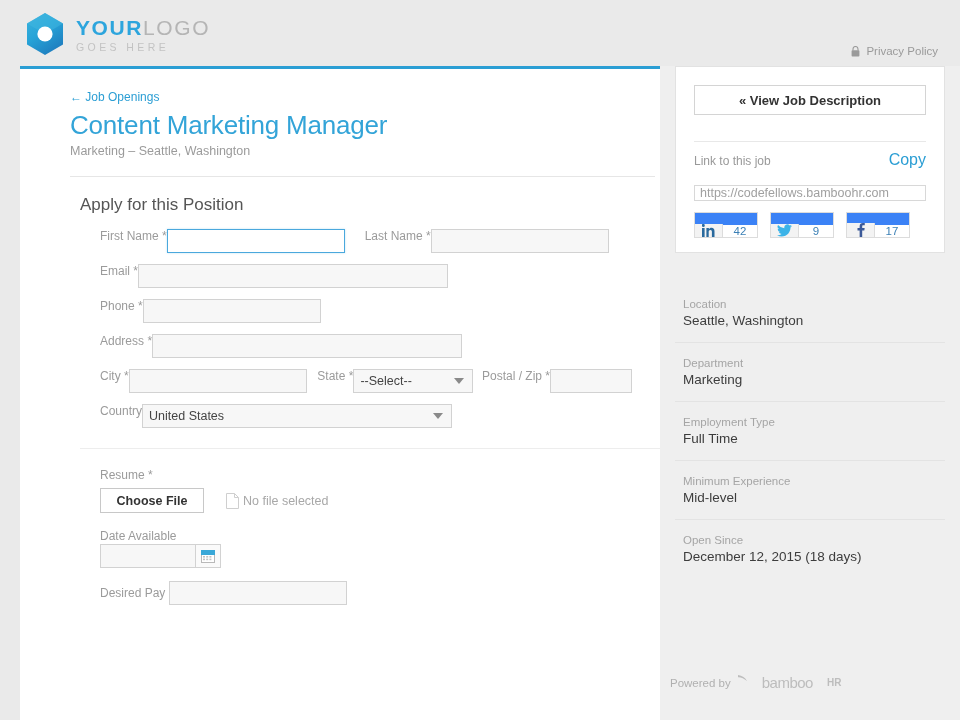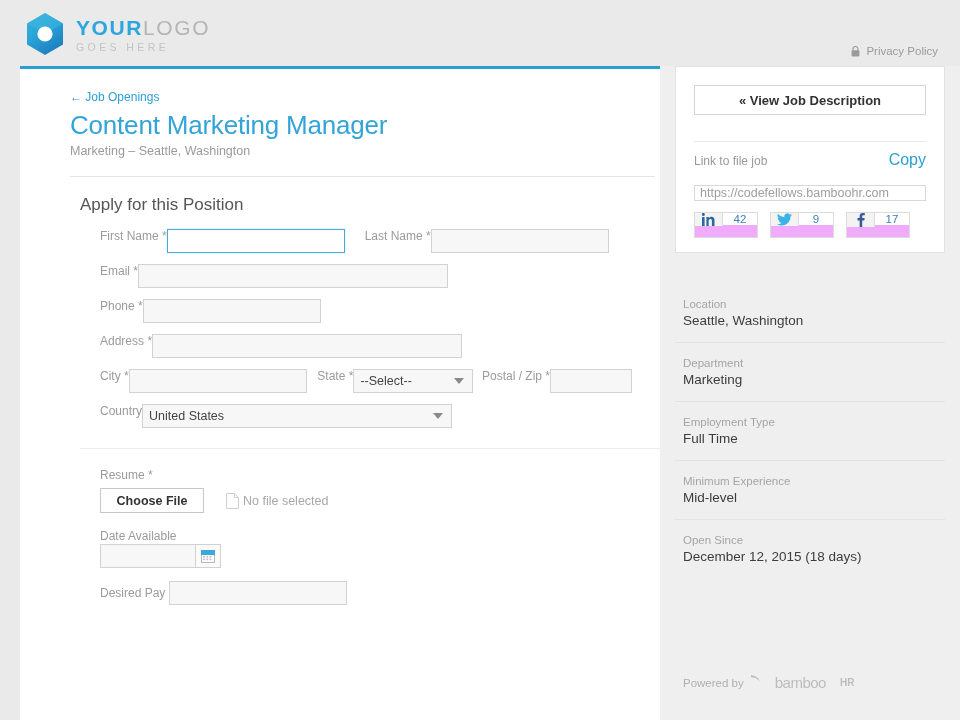--- a/index.html
+++ b/index.html
@@ -284,25 +284,25 @@
     font-family: "Liberation Sans", sans-serif;
     font-size: 12.5px;
     color: #a0a0a0;
     padding: 0 5px;
     outline: none;
   }
 
   .social-row { display: flex; gap: 12px; margin-top: 11px; }
   .social-btn {
     display: flex;
-    align-items: flex-start;
+    align-items: flex-end;
     border: 1px solid #dcdcdc;
     height: 26px;
     cursor: pointer;
-    background: #f0abfc;
+    background: #3b82f6;
   }
   .social-icon-cell {
     width: 28px;
     background: #f3f3f3;
     border-right: 1px solid #dcdcdc;
     display: flex; align-items: center; justify-content: center;
   }
   .social-count {
     min-width: 34px;
     display: flex; align-items: center; justify-content: center;
@@ -315,21 +315,21 @@
 
   
   .details { position: absolute; left: 15px; top: 218px; width: 270px; }
   .detail-item { padding: 14px 0 14px 8px; border-bottom: 1px solid #e3e3e3; }
   .detail-item:last-of-type { border-bottom: none; }
   .detail-label { font-size: 11.5px; color: #a5a5a5; }
   .detail-value { font-size: 13.5px; color: #3d3d3d; margin-top: 3px; }
 
   .powered {
     position: absolute;
-    left: 23px;
+    left: 10px;
     top: 608px;
     display: flex;
     align-items: center;
     gap: 6px;
     font-size: 11.5px;
     color: #b0b0b0;
   }
   .bamboo-logo { display:flex; align-items:flex-start; gap:14px; }
   .bamboo-word {
     font-size: 15px;
@@ -553,21 +553,21 @@
 </div>
 
 <div class="sidebar">
 
   <div class="share-card">
     <button class="view-job-btn">« View Job Description</button>
 
     <div class="share-div"></div>
 
     <div class="link-row">
-      <span class="link-label">Link to file job</span>
+      <span class="link-label">Link to this job</span>
       <span class="copy-link">Copy</span>
     </div>
     <input class="url-input" type="text" readonly="" value="https://codefellows.bamboohr.com" style="">
 
     <div class="social-row">
 
       <div class="social-btn">
         <div class="social-icon-cell">
           <svg class="si" width="13" height="13" viewBox="0 0 13 13">
             <rect x="0" y="4" width="2.6" height="9" fill="#2a6a9e"></rect>

